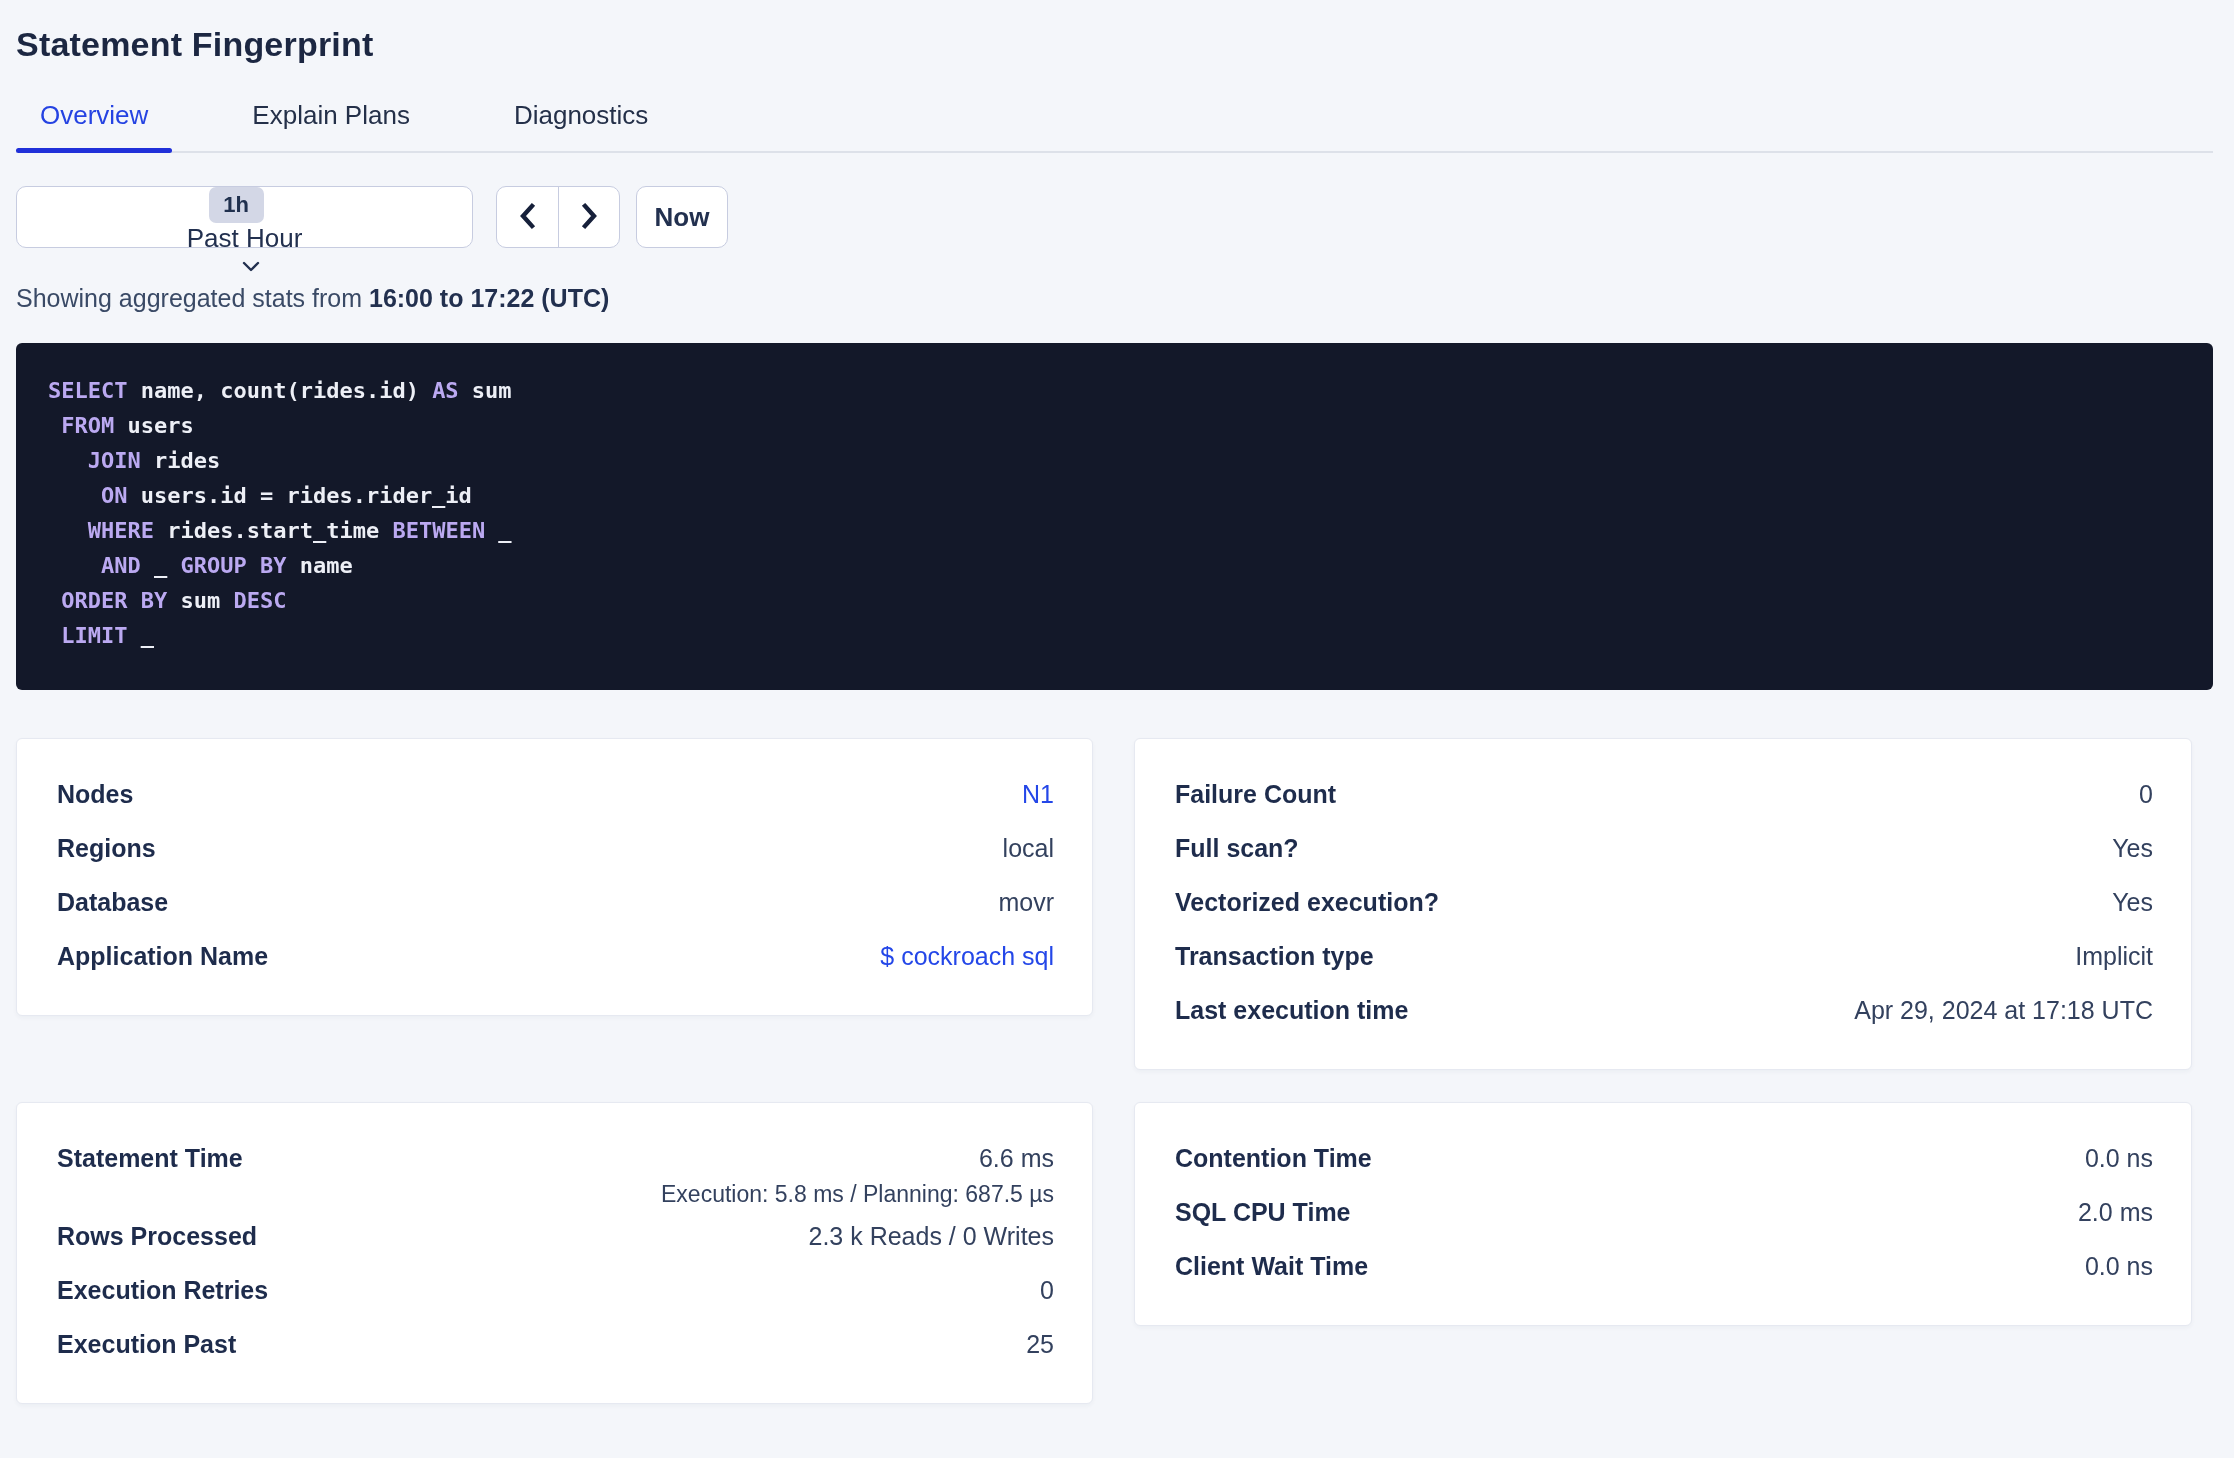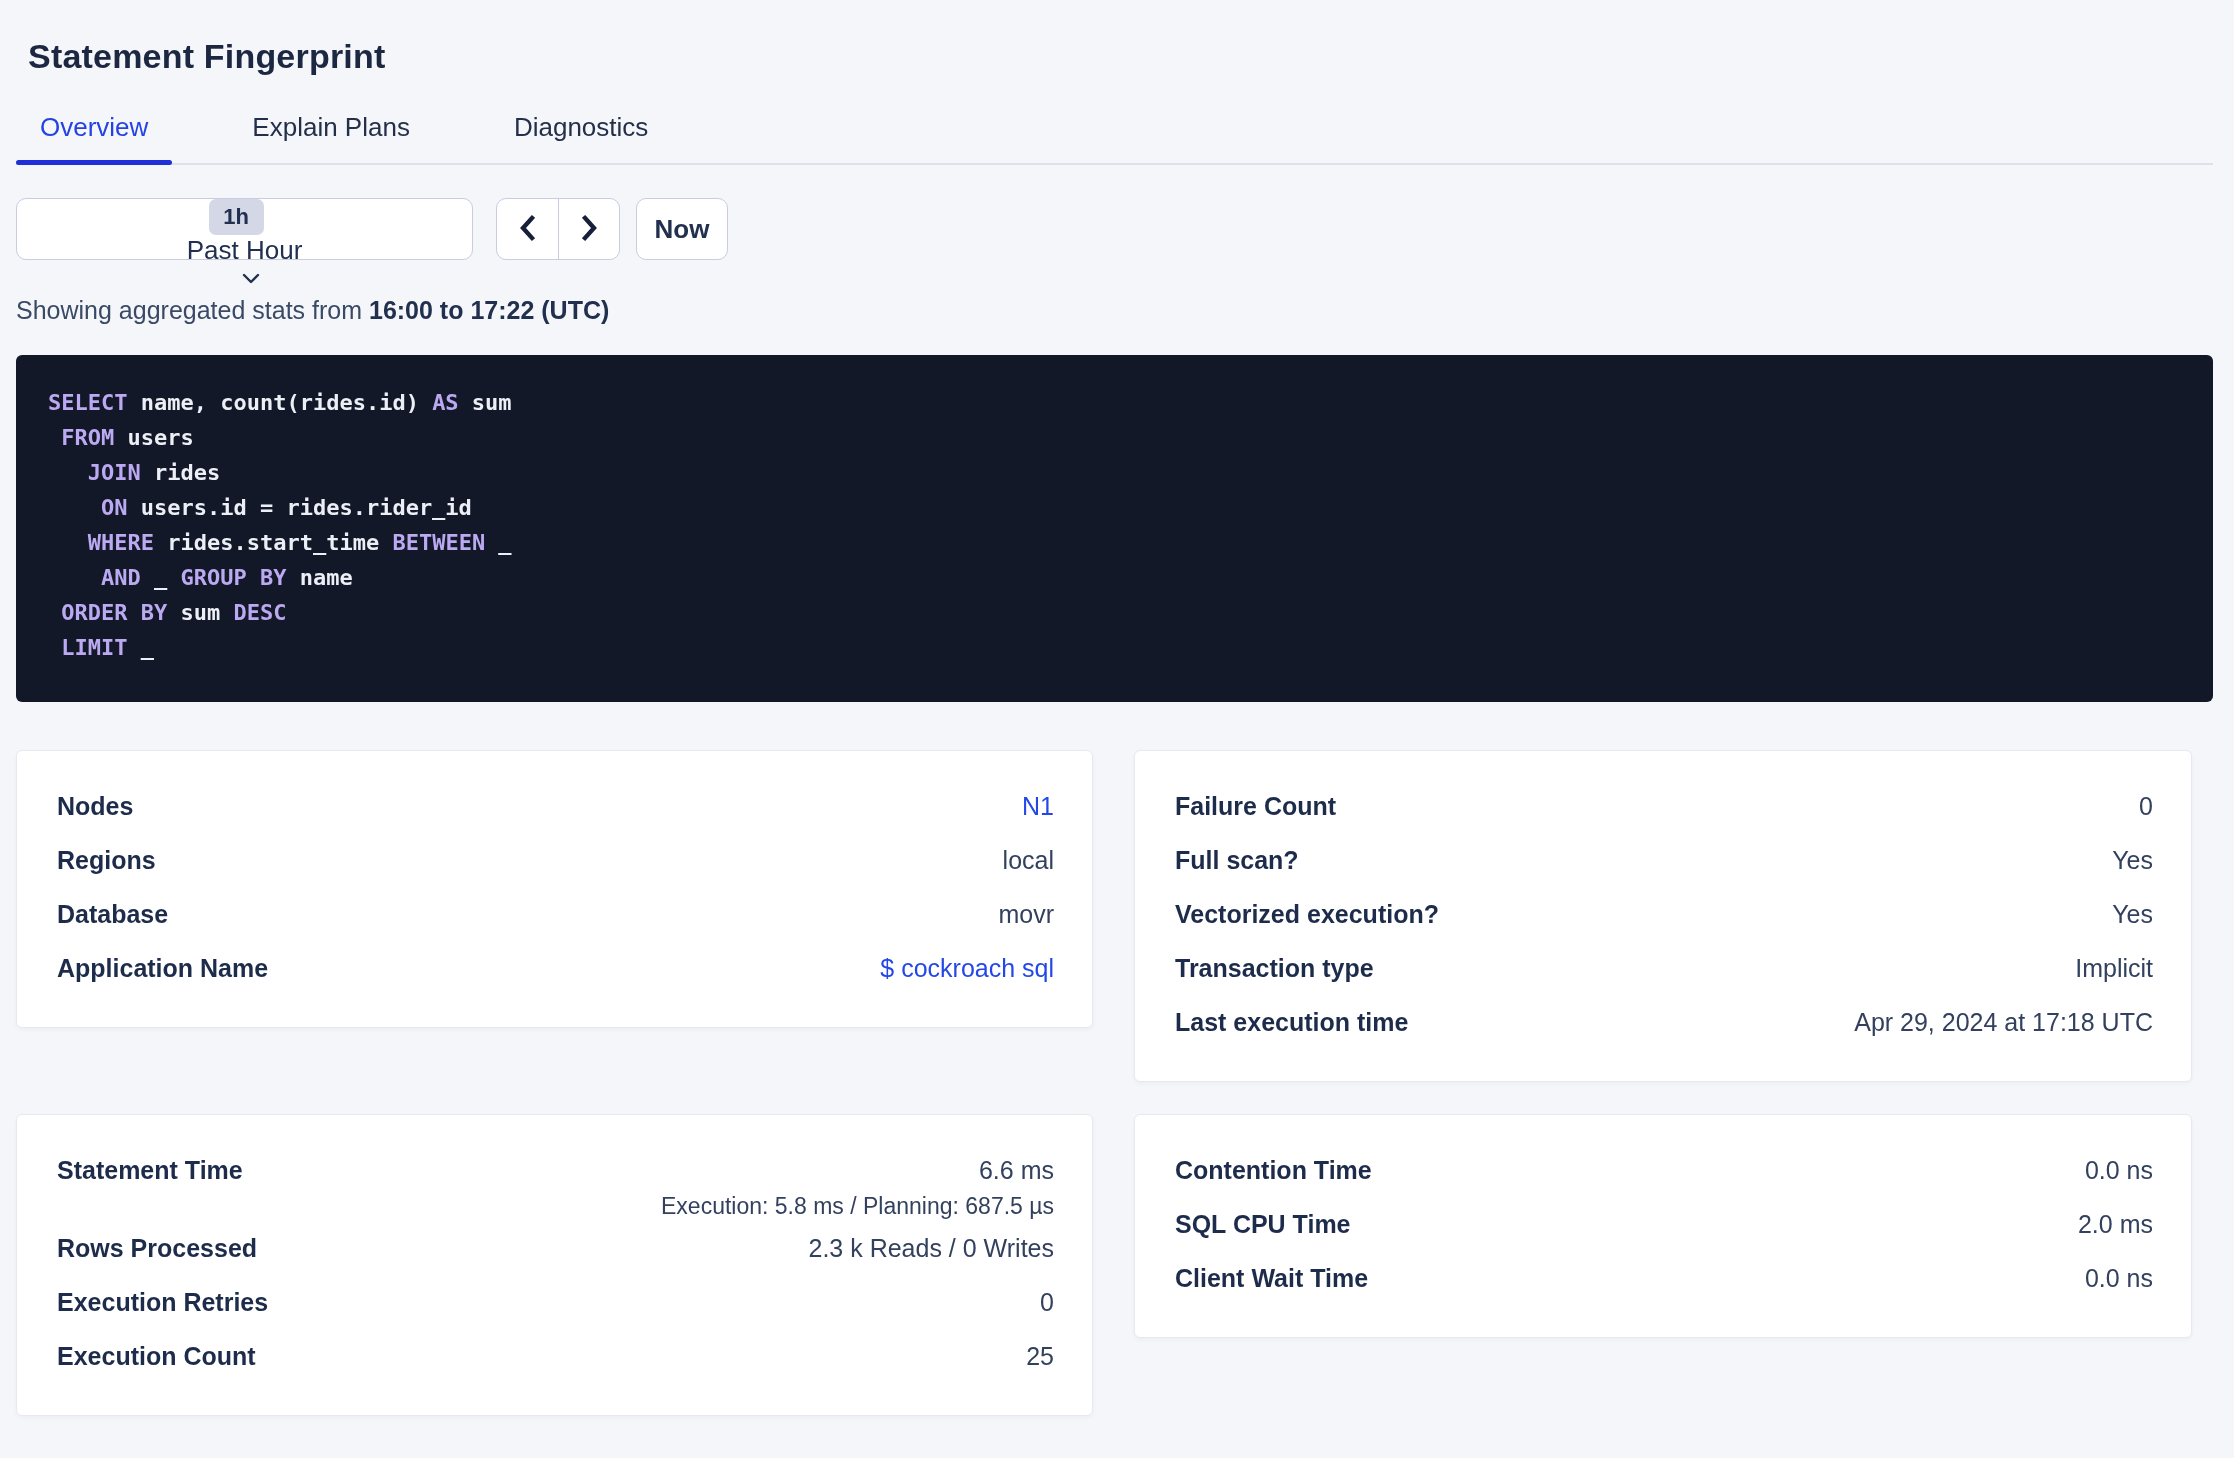--- a/index.html
+++ b/index.html
@@ -8,21 +8,21 @@
     width: 2234px; height: 1458px;
     background: #F4F6FA;
     font-family: "Liberation Sans", sans-serif;
     color: #1E2C4C;
     overflow: hidden;
   }
   .page { padding: 22px 0 0 16px; }
 
   
   h1.page-title {
-    margin: 12px; font-size: 34px; font-weight: 700; line-height: 44px;
+    margin: 0; font-size: 34px; font-weight: 700; line-height: 44px;
     color: #1C2742; letter-spacing: 0.2px;
   }
 
   
   .tabs-row {
     margin-top: 34px; width: 2197px;
     border-bottom: 2px solid #DDE1E9;
     white-space: nowrap;
   }
   .tab {
@@ -244,21 +244,21 @@
           </div>
         </div>
         <div>
           <div class="stat-row">
             <span class="stat-label">Execution Retries</span>
             <span class="stat-value">0</span>
           </div>
         </div>
         <div>
           <div class="stat-row">
-            <span class="stat-label">Execution Count</span>
+            <span class="stat-label">Execution Past</span>
             <span class="stat-value">25</span>
           </div>
         </div>
       </div>
     <div class="card">
         <div>
           <div class="stat-row">
             <span class="stat-label">Contention Time</span>
             <span class="stat-value">0.0 ns</span>
           </div>

